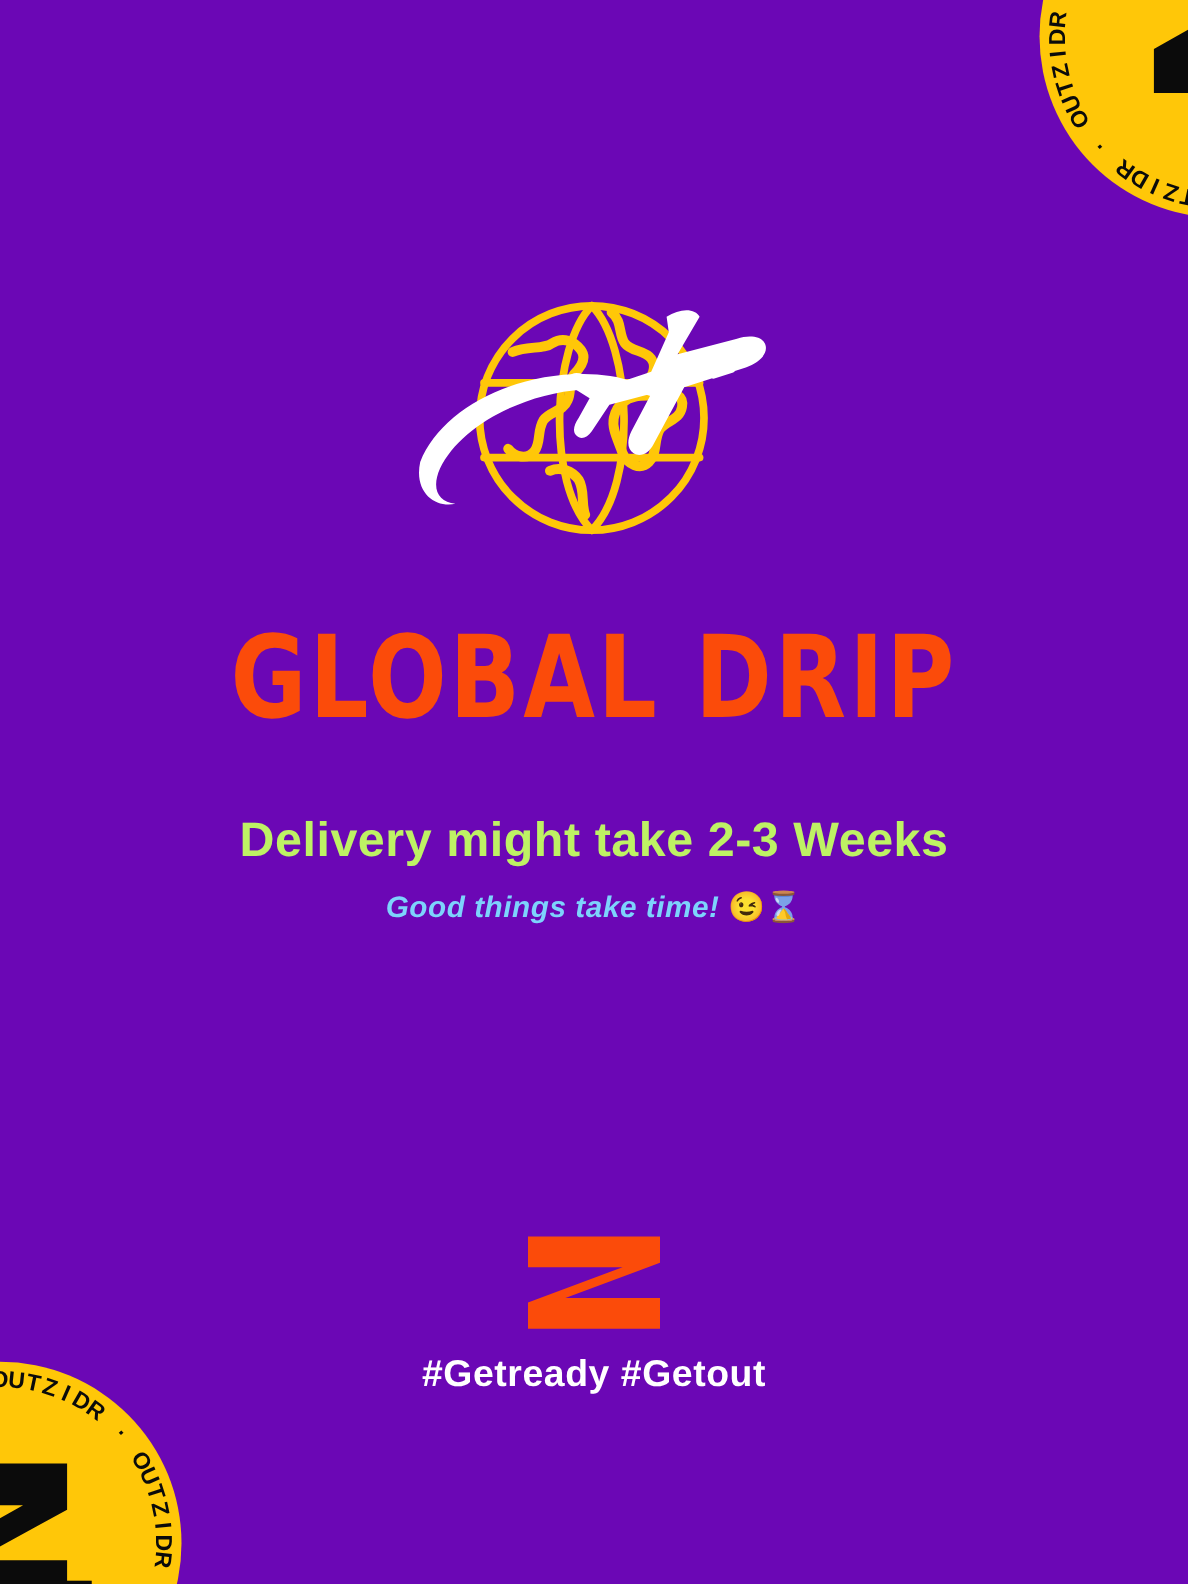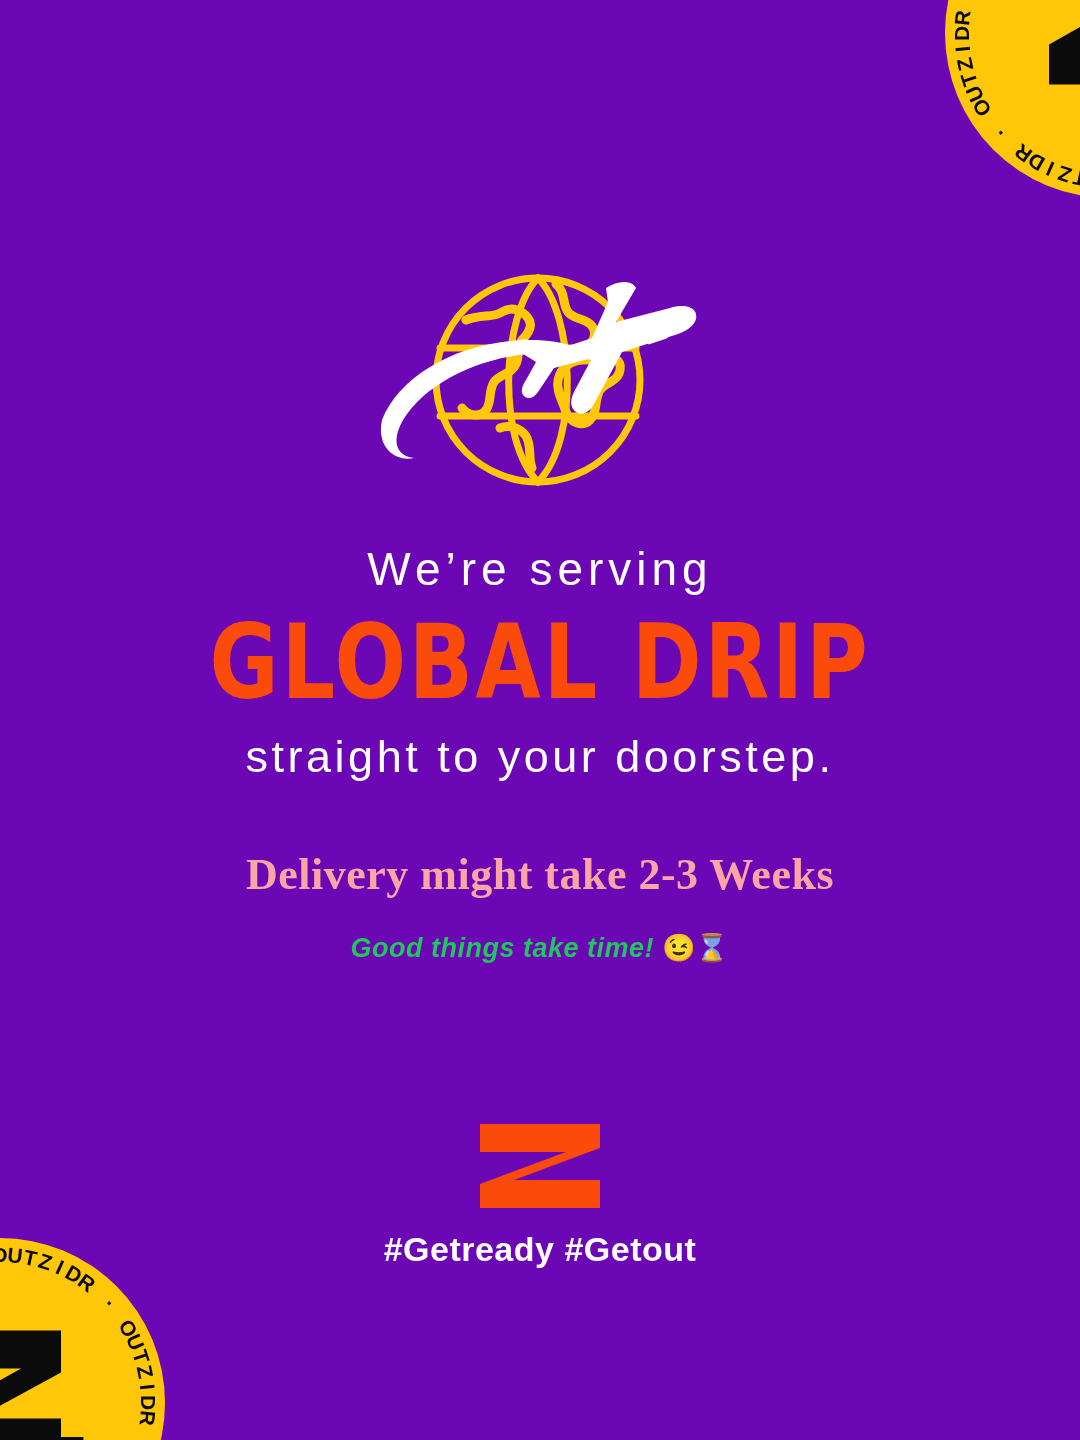--- a/index.html
+++ b/index.html
@@ -106,36 +106,35 @@
   }
   .line-doorstep {
     color:#ffffff;
     font-size:45px;
     font-weight:400;
     letter-spacing:3.5px;
     line-height:1;
     margin-top:20px;
   }
   .line-delivery {
-    color:#fca5a5;
+    color:#bef264;
     font-size:44px;
     font-weight:bold;
     letter-spacing:0.5px;
     line-height:1;
     margin-top:74px;
-    font-family:Liberation Serif, serif;
   }
   .line-goodthings {
-    color:#22c55e;
+    color:#7dd3fc;
     font-size:27px;
     font-weight:bold;
     font-style:italic;
     letter-spacing:0.5px;
     line-height:1;
-    margin-top:38px;
+    margin-top:26px;
   }
   .emoji { font-style:normal; letter-spacing:0; }
 
   
   .footer {
     position:absolute;
     left:0; right:0;
     top:1122px;
     display:flex;
     flex-direction:column;
@@ -235,23 +234,21 @@
                  C150 122 152 116 156 110 L166 92 L150 82
                  C144 78 144 72 150 70 C154 68 160 70 166 72
                  L186 80 L222 68 L238 32 Z"></path>
         <rect x="268" y="56" width="22" height="5" rx="2" transform="rotate(-18 268 56)"></rect>
         <rect x="276" y="70" width="22" height="5" rx="2" transform="rotate(-18 276 70)"></rect>
       </g>
     </svg>
   </div>
 
   <div class="copy">
-    <div class="line-serving">We’re serving</div>
     <div class="line-global">GLOBAL DRIP</div>
-    <div class="line-doorstep">straight to your doorstep.</div>
     <div class="line-delivery">Delivery might take 2-3 Weeks</div>
     <div class="line-goodthings">
       <span>Good things take time!</span>
       <span class="emoji">😉⌛</span>
     </div>
   </div>
 
   <div class="footer">
     <svg class="footer-mark" viewBox="0 0 124 88">
       <path d="M2 2 H122 V26 L36 58 H122 V86 H2 V62 L88 30 H2 Z" fill="#fb4b0a"></path>

